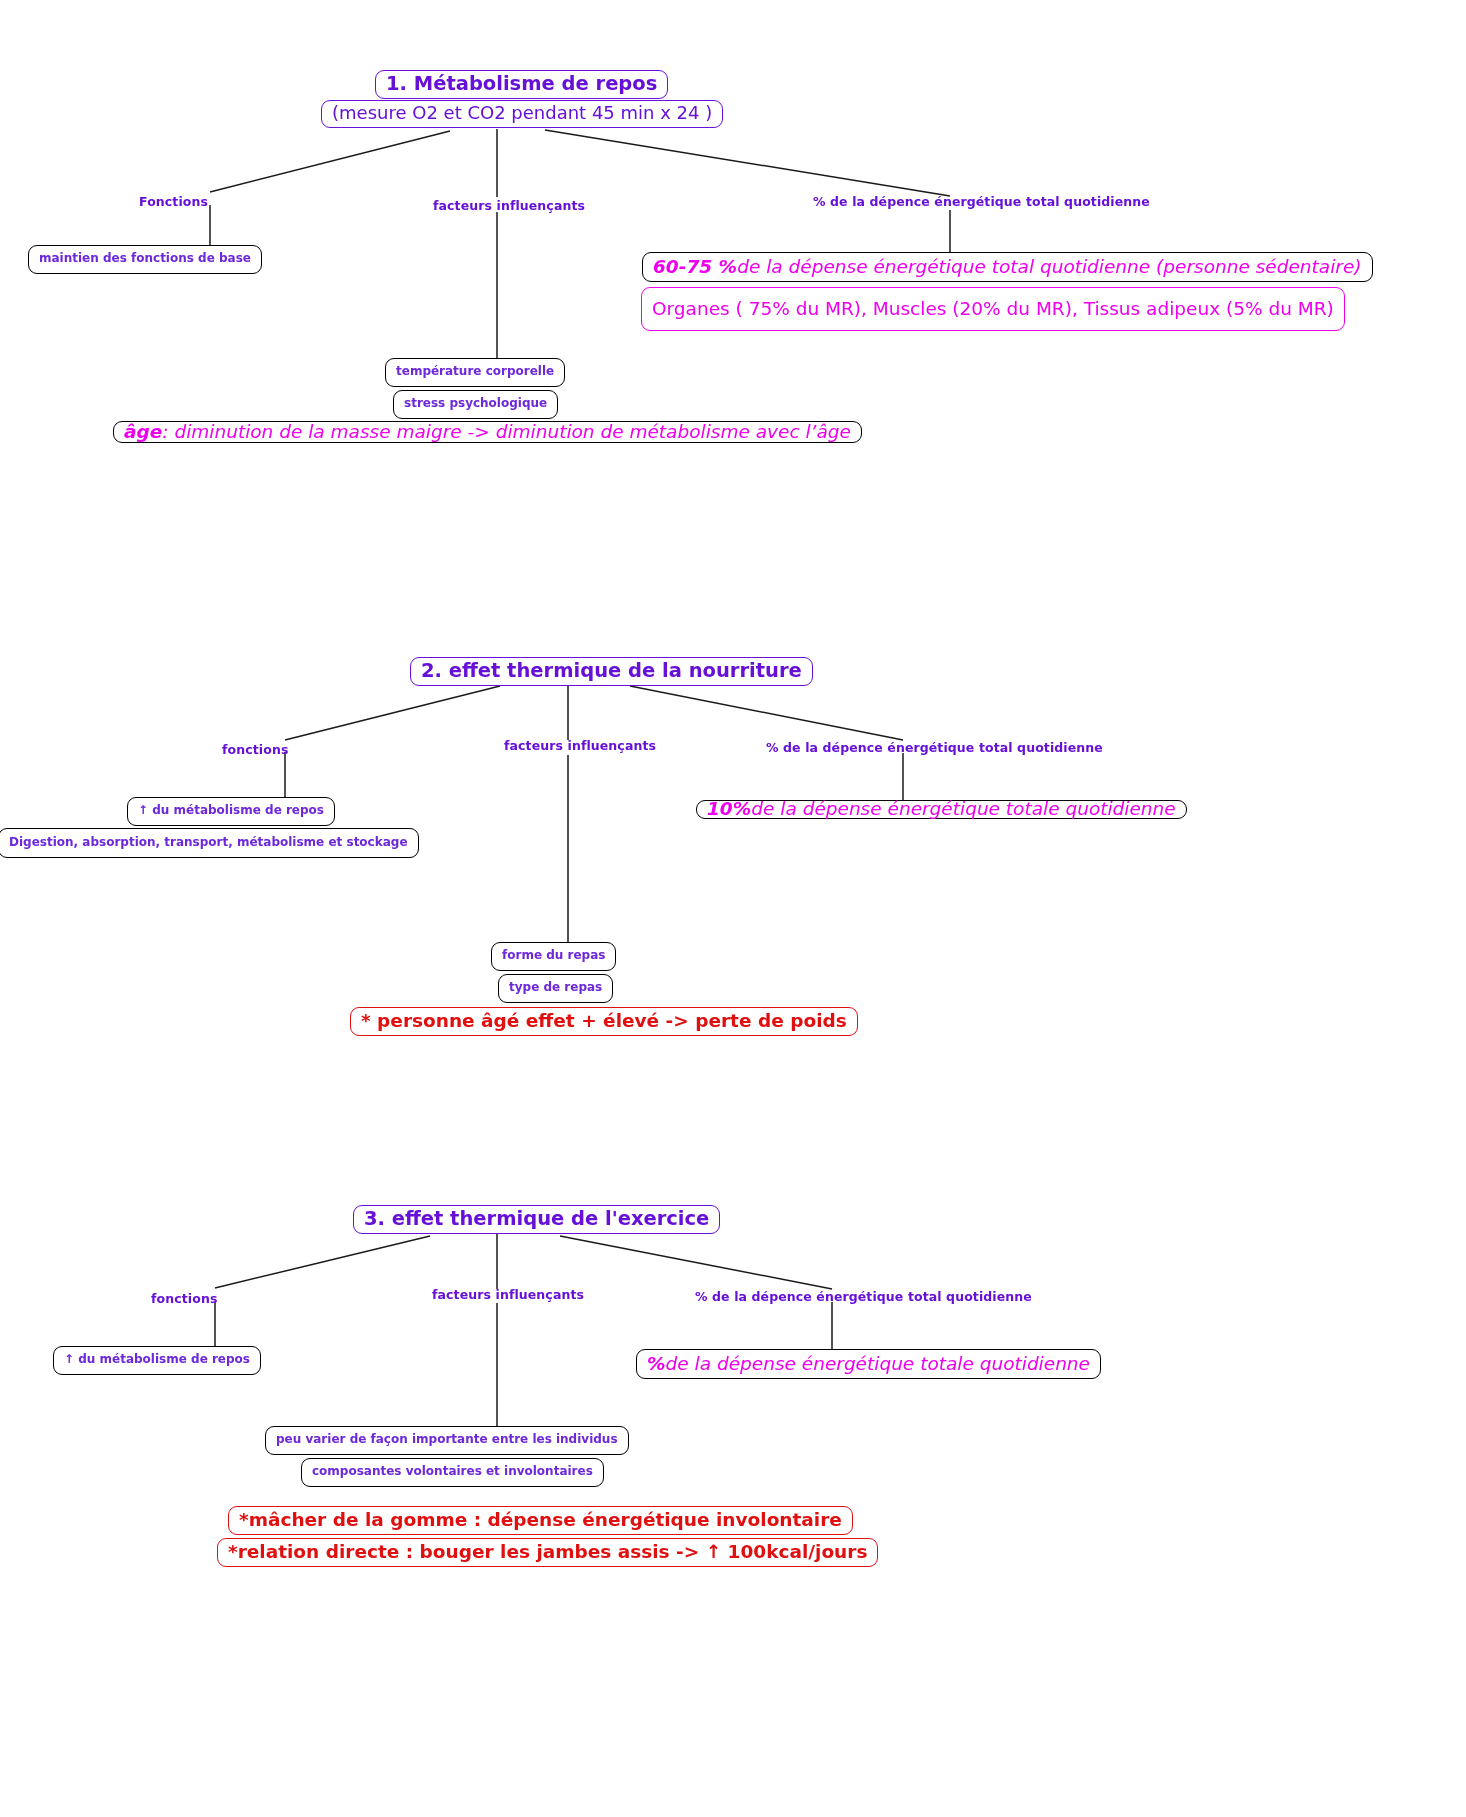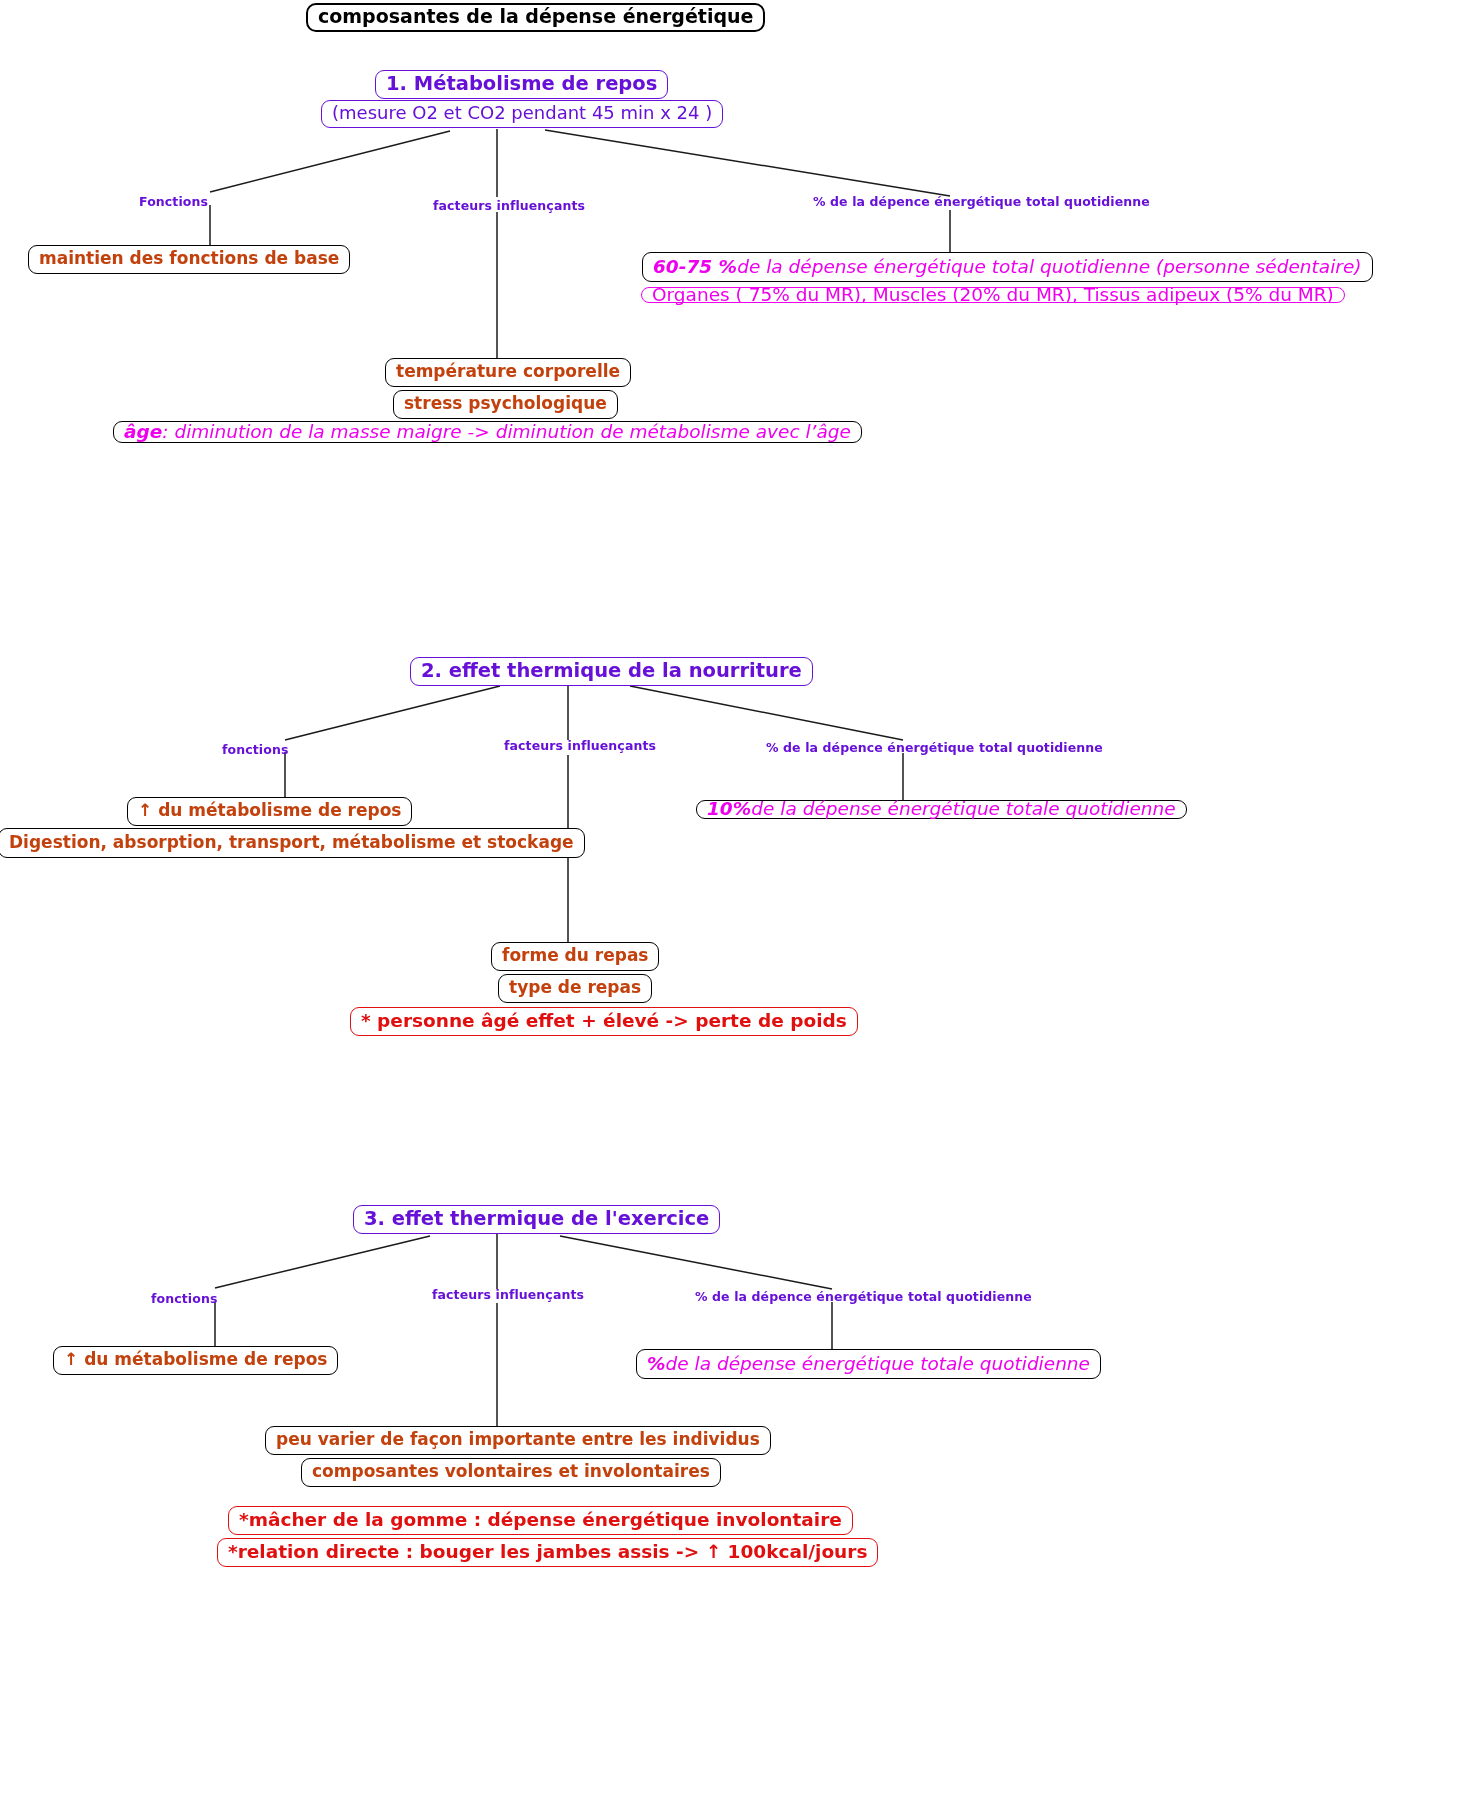--- a/index.html
+++ b/index.html
@@ -28,21 +28,21 @@
   }
   .node.purple{
     border-color:#6610d8;color:#6610d8;font-weight:bold;font-size:19.5px;
     border-width:1.8px;
   }
   .node.purple-sub{
     border-color:#6610d8;color:#6610d8;font-weight:normal;font-size:18px;
     border-width:1.6px;
   }
   .node.magenta-bold{
-    border-color:#000000;color:#c2410c;font-weight:bold;font-size:17px;
+    border-color:#000000;color:#6d28d9;font-weight:bold;font-size:12px;
   }
   .node.magenta-plain{
     border-color:#000000;color:#ee00ee;font-weight:normal;font-size:18.5px;font-style:italic;
   }
   .node.magenta-border{
     border-color:#ee00ee;color:#ee00ee;font-weight:normal;font-size:18.5px;
   }
   .node.red-bold{
     border-color:#e01010;color:#e01010;font-weight:bold;font-size:18.5px;
   }
@@ -80,23 +80,20 @@
 
       <line x1="215" y1="1288" x2="430" y2="1236"></line>
       <line x1="215" y1="1302" x2="215" y2="1348"></line>
       <line x1="497" y1="1234" x2="497" y2="1289"></line>
       <line x1="497" y1="1303" x2="497" y2="1428"></line>
       <line x1="560" y1="1236" x2="832" y2="1289"></line>
       <line x1="832" y1="1302" x2="832" y2="1350"></line>
     </g>
   </svg>
 
-  <div class="node title" style="left:306px;top:3px;height:29px;">
-    <span>composantes de la dépense énergétique</span>
-  </div>
 
   <div class="node purple" style="left:375px;top:70px;height:29px;">
     <span>1. Métabolisme de repos</span>
   </div>
 
   <div class="node purple-sub" style="left:321px;top:100px;height:28px;">
     <span>(mesure O2 et CO2 pendant 45 min x 24 )</span>
   </div>
 
   <div class="edge-label" style="left:139px;top:194px;">Fonctions</div>
@@ -107,21 +104,21 @@
 
   <div class="node magenta-bold" style="left:28px;top:245px;height:29px;">
     <span>maintien des fonctions de base</span>
   </div>
 
   <div class="node magenta-plain" style="left:642px;top:252px;height:30px;">
     <b>60-75 %</b>
       <span> de la dépense énergétique total quotidienne (personne sédentaire)</span>
   </div>
 
-  <div class="node magenta-border" style="left:641px;top:287px;height:16px;">
+  <div class="node magenta-border" style="left:641px;top:287px;height:44px;">
     <span>Organes ( 75% du MR), Muscles (20% du MR), Tissus adipeux (5% du MR)</span>
   </div>
 
   <div class="node magenta-bold" style="left:385px;top:358px;height:29px;">
     <span>température corporelle</span>
   </div>
 
   <div class="node magenta-bold" style="left:393px;top:390px;height:29px;">
     <span>stress psychologique</span>
   </div>

